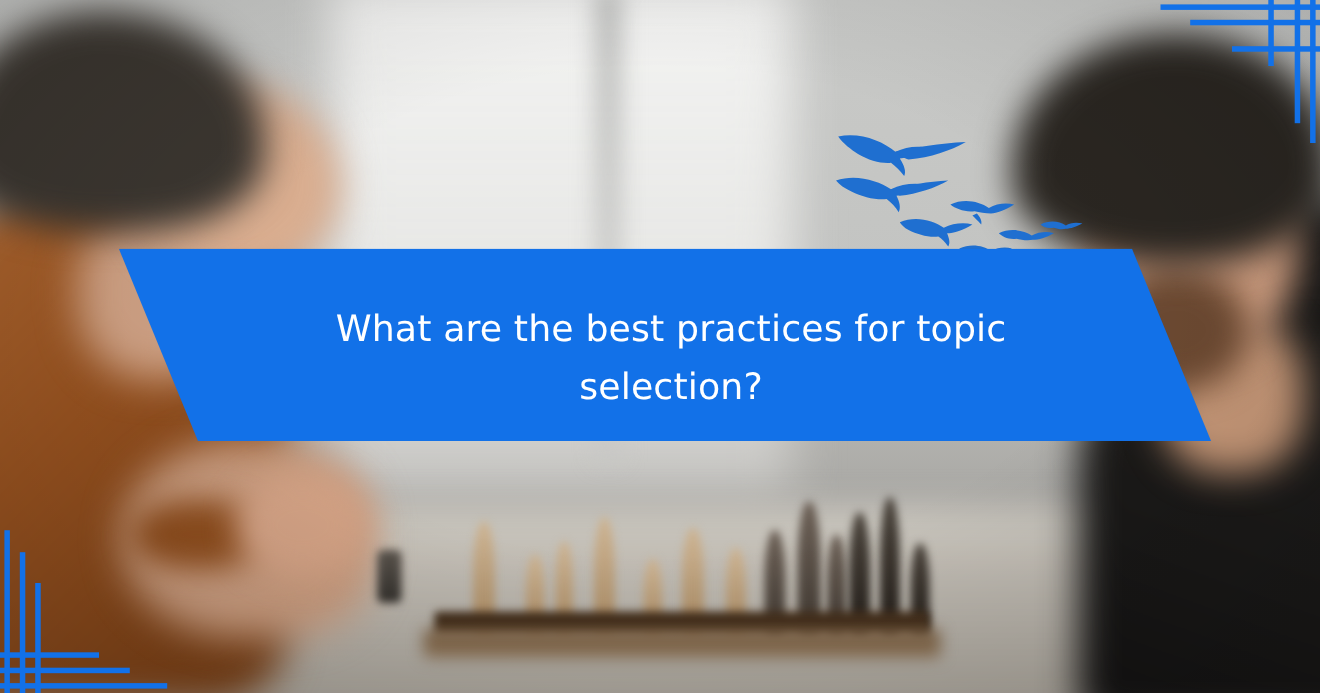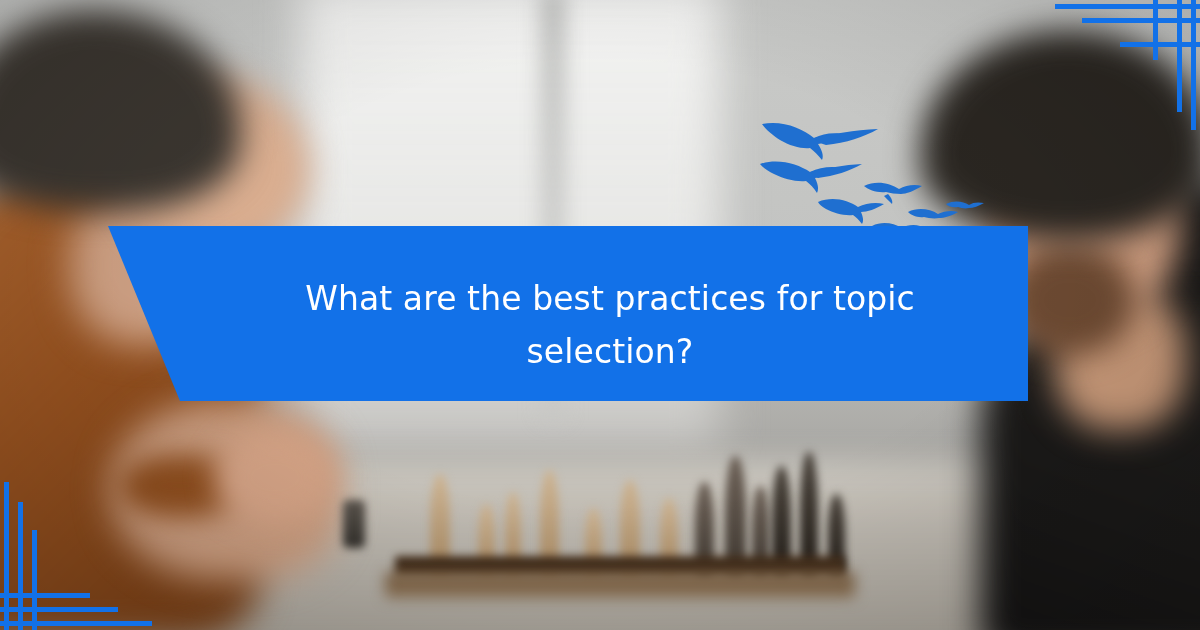--- a/index.html
+++ b/index.html
@@ -209,21 +209,21 @@
     position: absolute;
     left: 760px; top: 108px;
     width: 230px; height: 120px;
   }
   .birds svg { display: block; width: 100%; height: 100%; }
 
   
   .banner {
     position: absolute;
     left: 0; top: 226px;
-    width: 1028px; height: 175px;
+    width: 1200px; height: 175px;
   }
   .banner-shape {
     position: absolute;
     inset: 0;
     background: #1271E8;
     clip-path: polygon(108px 0px, 1029px 0px, 1101px 175px, 180px 175px);
   }
   .banner-text {
     position: absolute;
     left: 230px;

